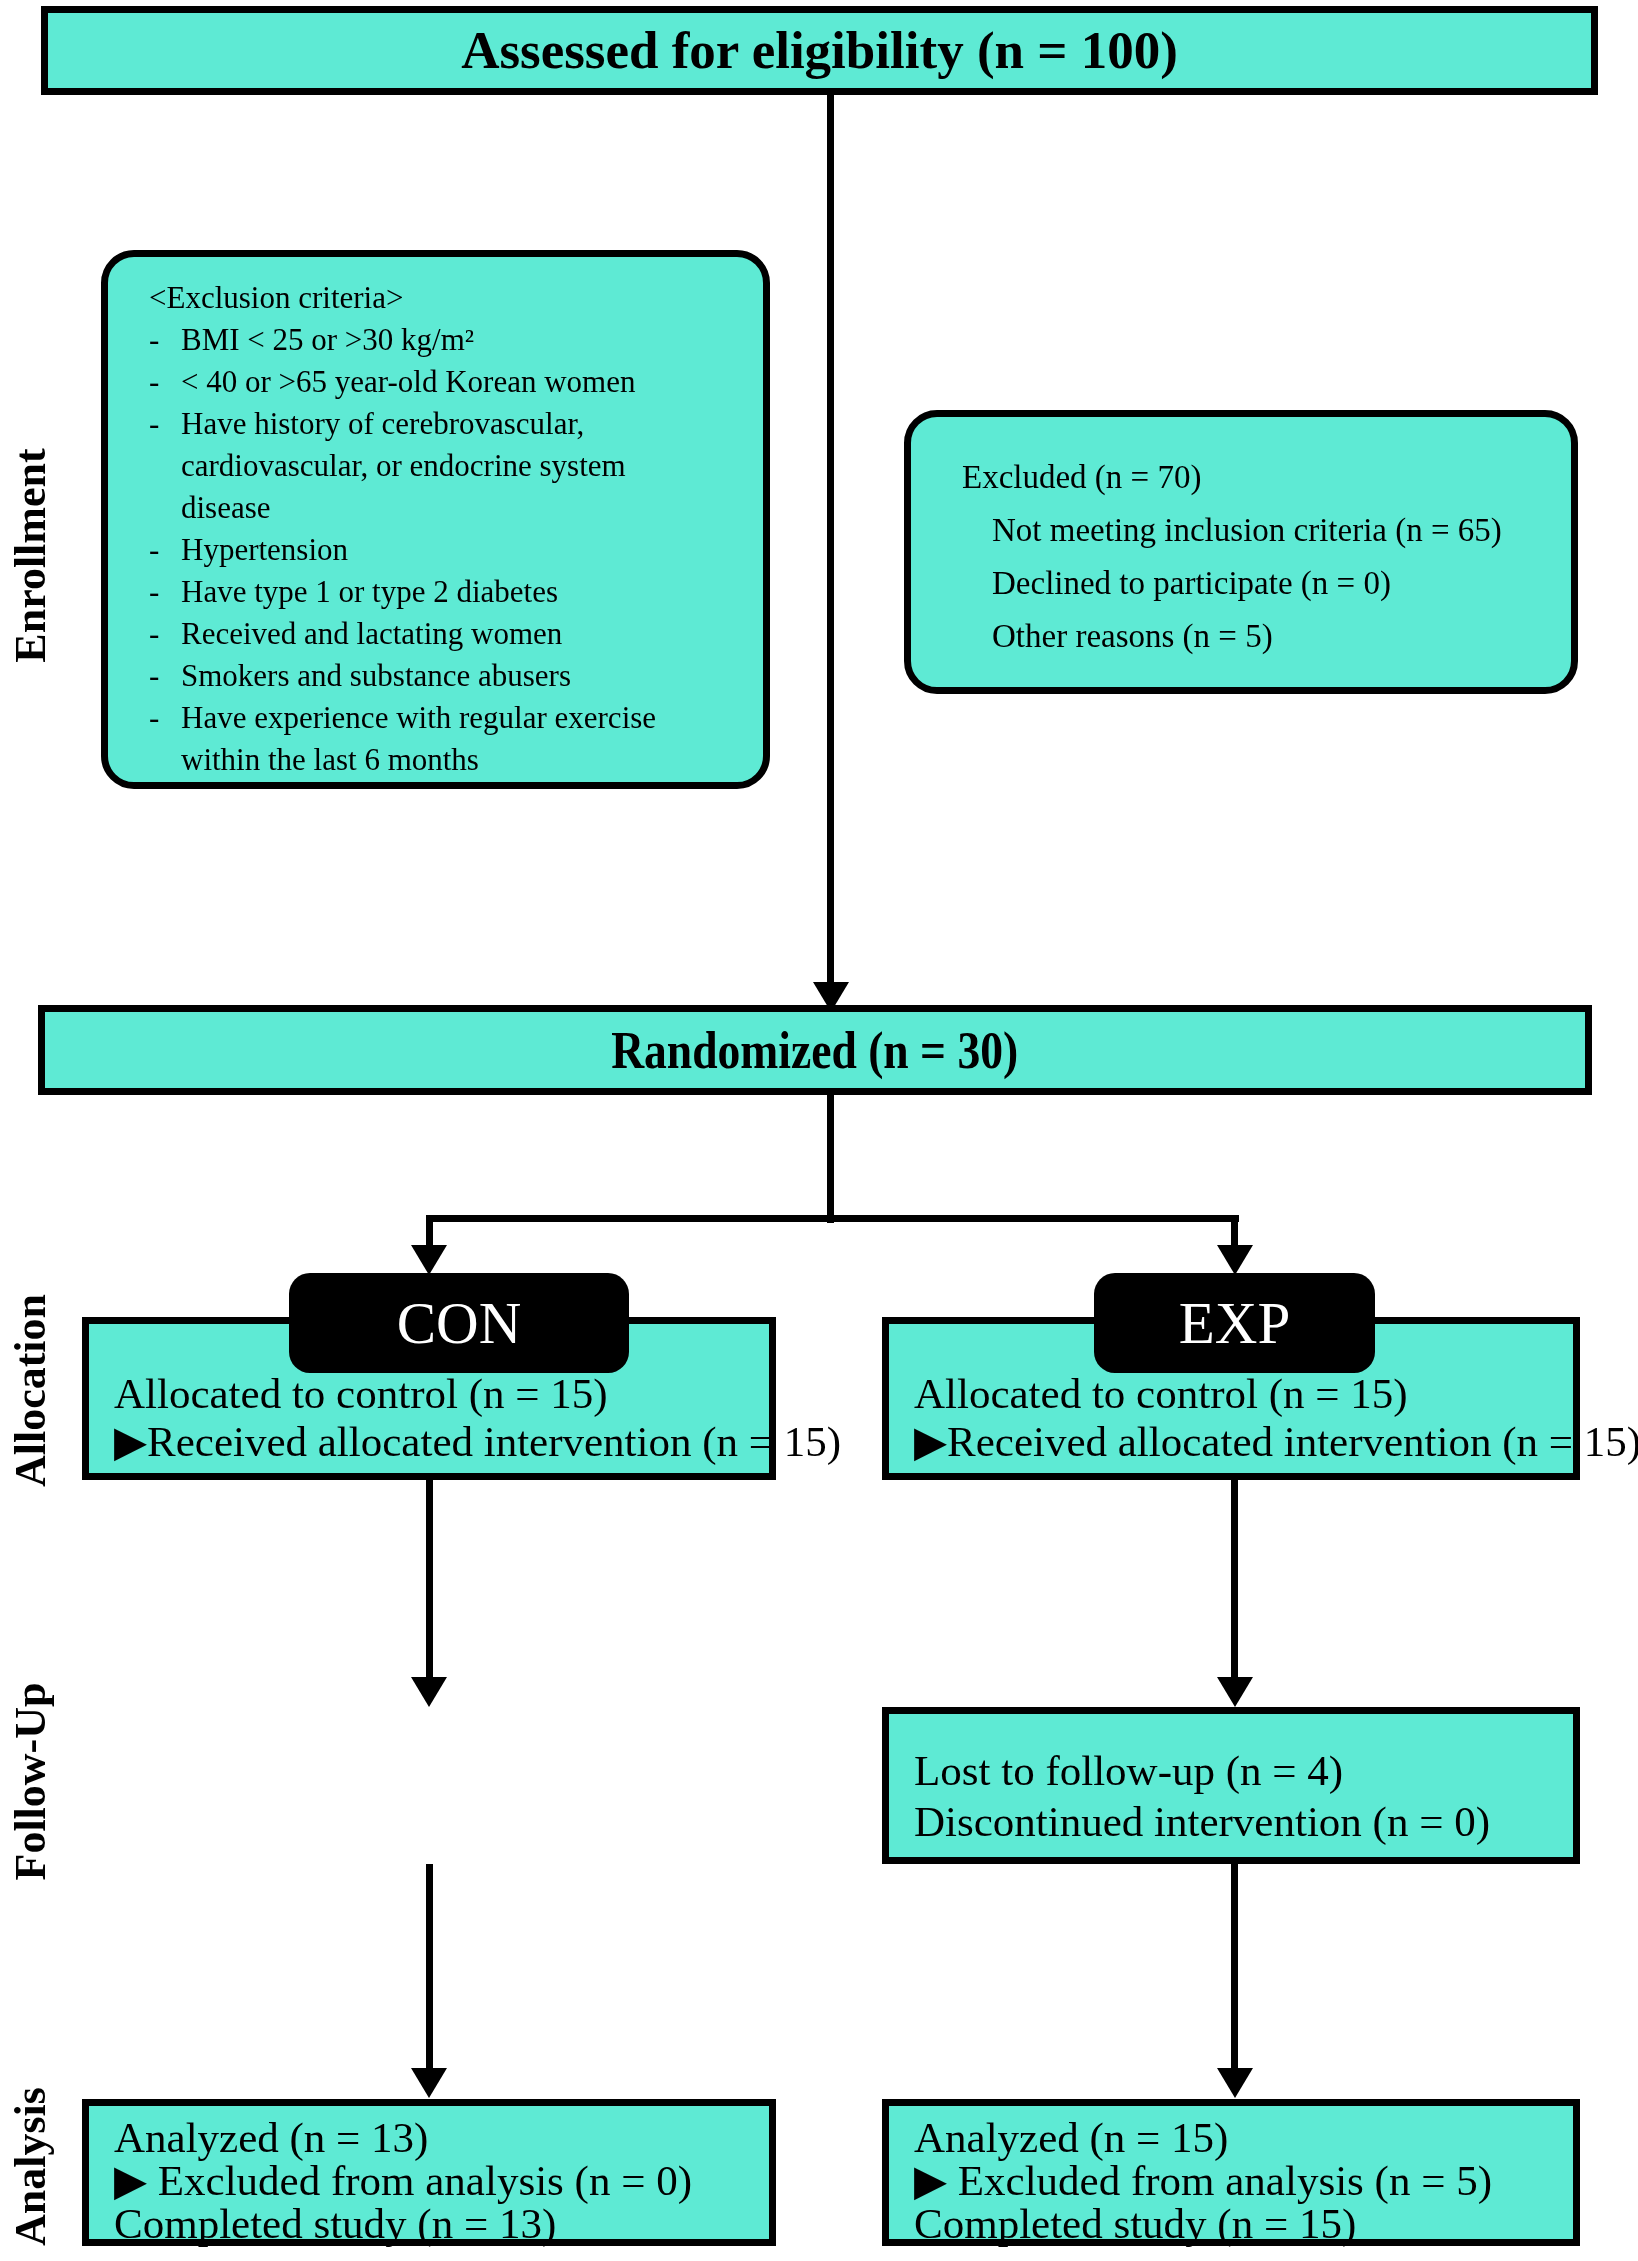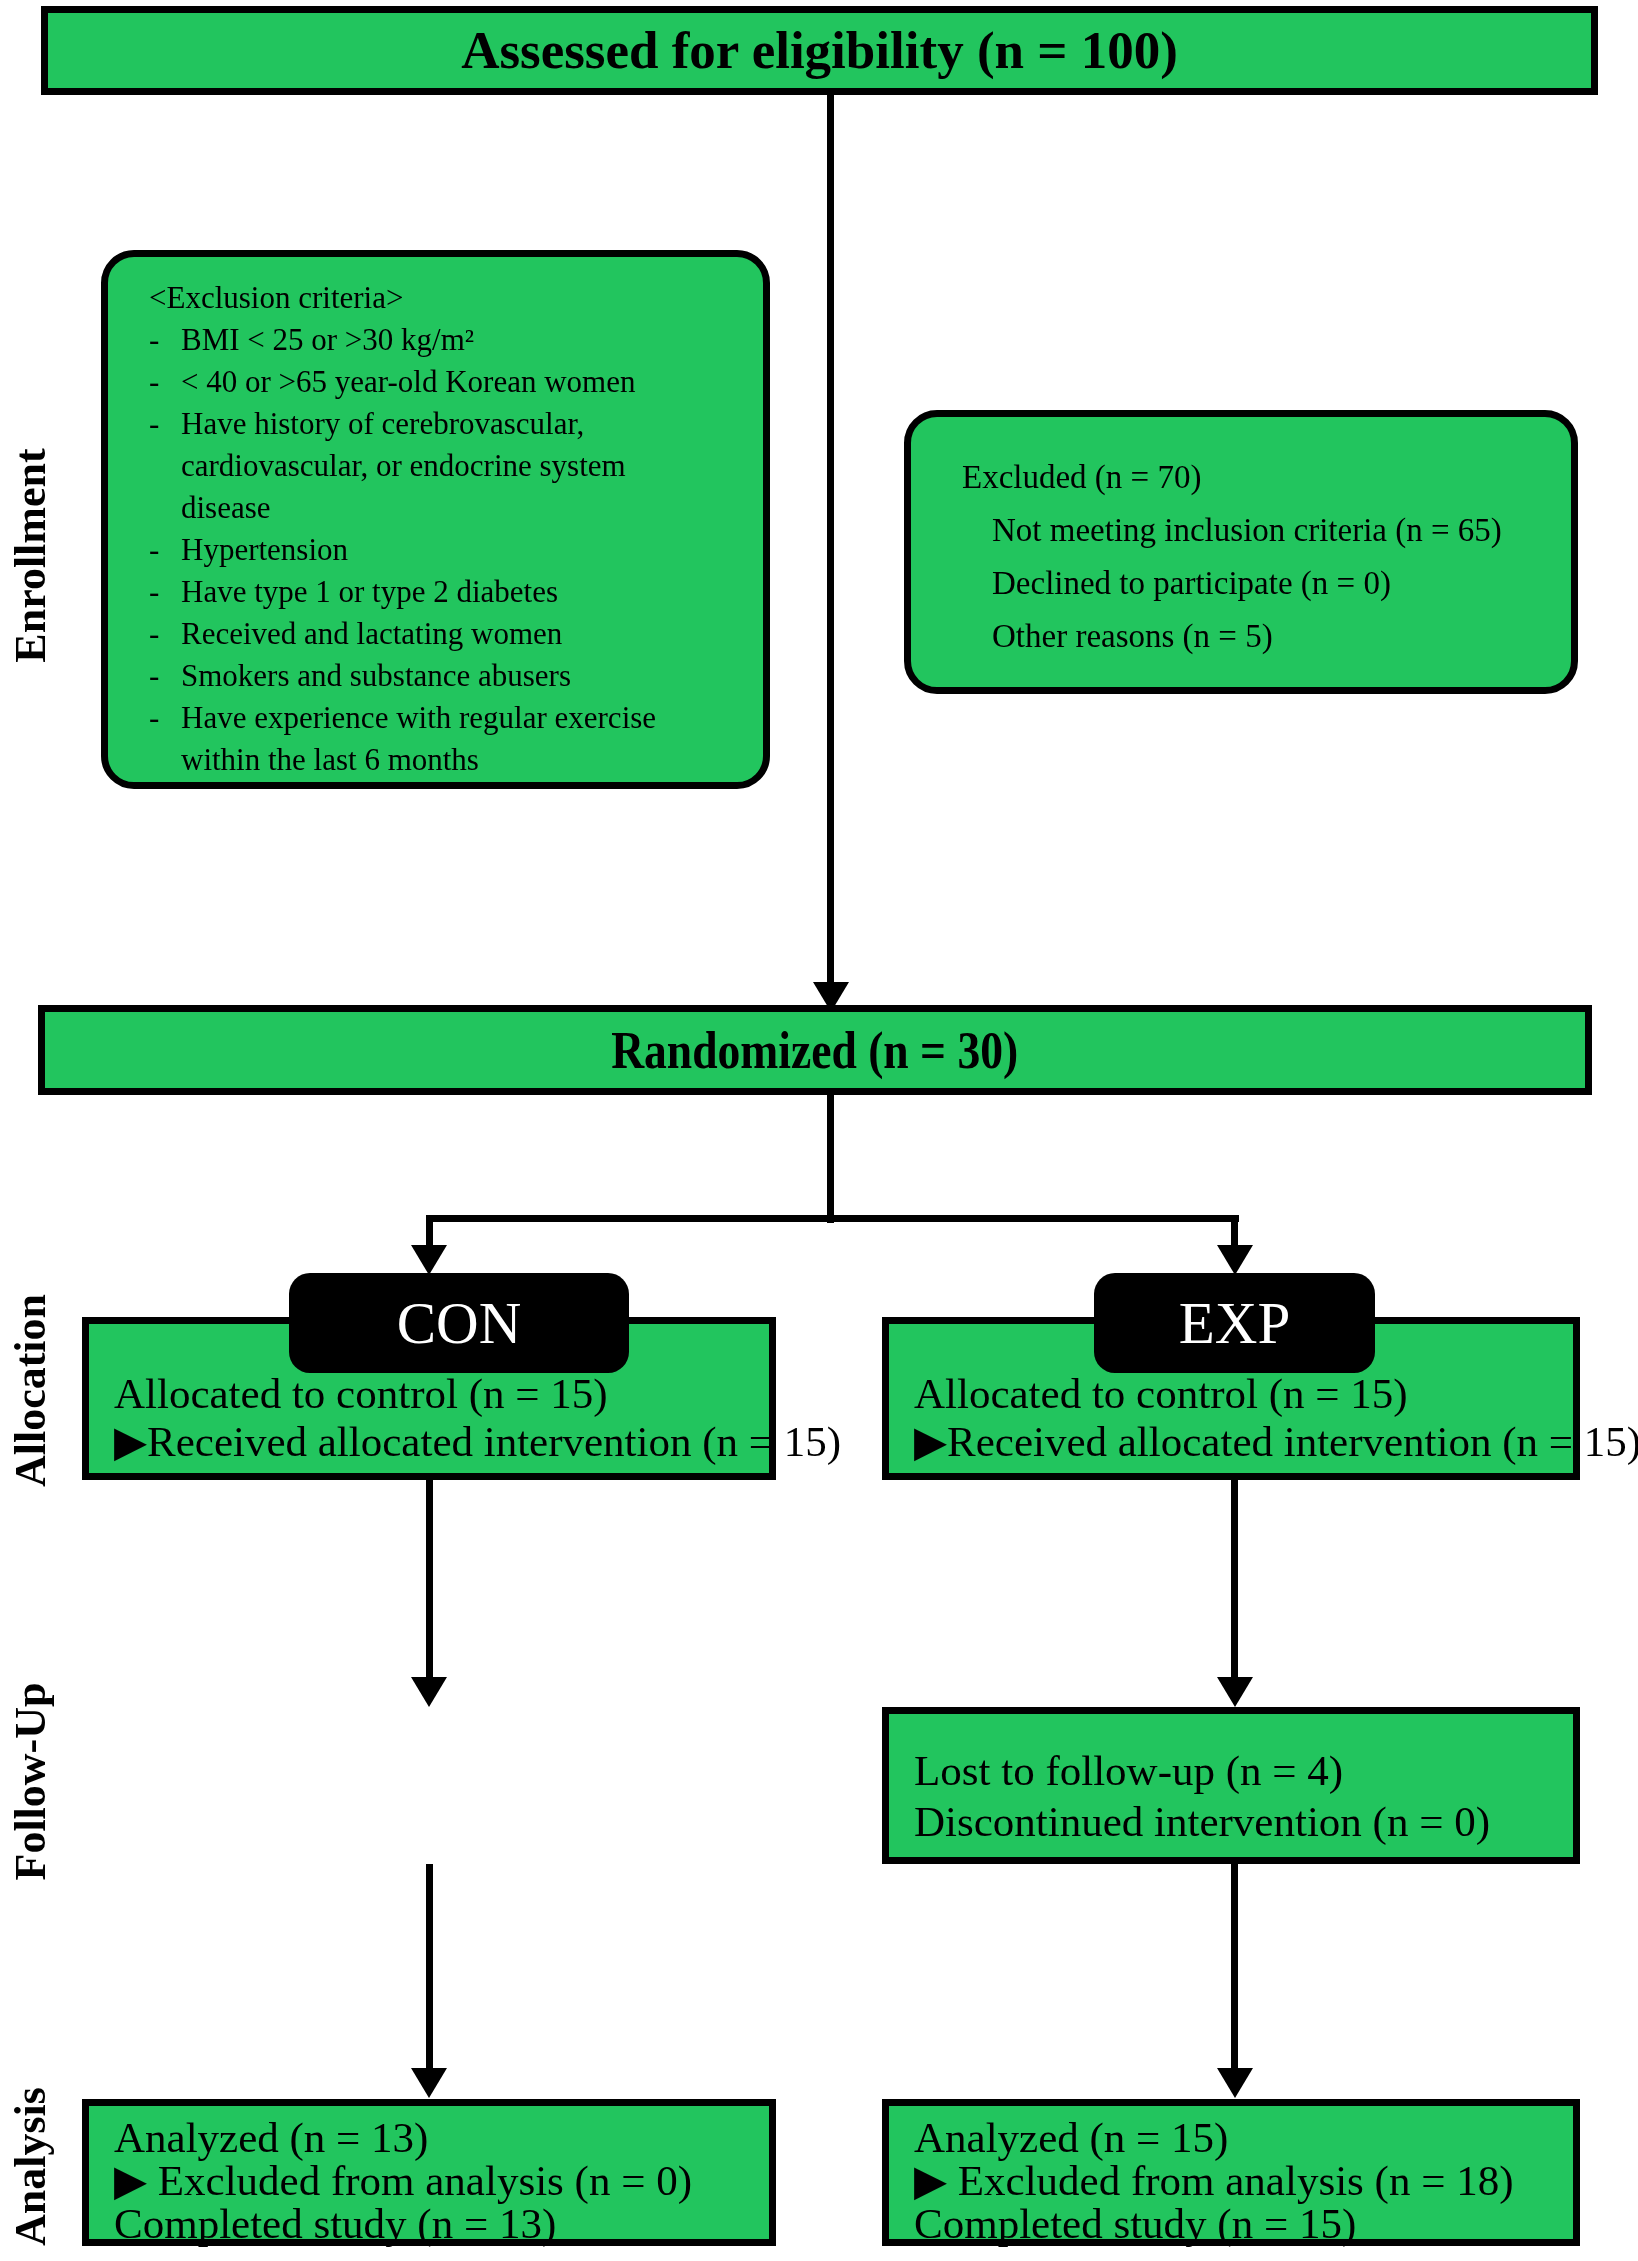--- a/index.html
+++ b/index.html
@@ -9,21 +9,21 @@
     height: 2261px;
     background: #ffffff;
     font-family: "Liberation Serif", "DejaVu Serif", serif;
     color: #000000;
     overflow: hidden;
   }
 
   
   .box {
     position: absolute;
-    background: #22c55e;
+    background: #5eead4;
     border: 7.7px solid #000000;
     box-sizing: border-box;
   }
   .rounded { border-radius: 33px; }
 
   .title-box {
     display: flex;
     align-items: center;
     justify-content: center;
     font-weight: bold;
@@ -208,19 +208,19 @@
   <div class="box" style="left:82px; top:2099px; width:694px; height:147px; padding:10px 0 0 25px;">
     <div class="colbody" style="line-height:43px;">
       <div>Analyzed (n = 13)</div>
       <div>▶ Excluded from analysis (n = 0)</div>
       <div>Completed study (n = 13)</div>
     </div>
   </div>
   <div class="box" style="left:882px; top:2099px; width:698px; height:147px; padding:10px 0 0 25px;">
     <div class="colbody" style="line-height:43px;">
       <div>Analyzed (n = 15)</div>
-      <div>▶ Excluded from analysis (n = 18)</div>
+      <div>▶ Excluded from analysis (n = 5)</div>
       <div>Completed study (n = 15)</div>
     </div>
   </div>
 
 </div>
 
 
 </body></html>

